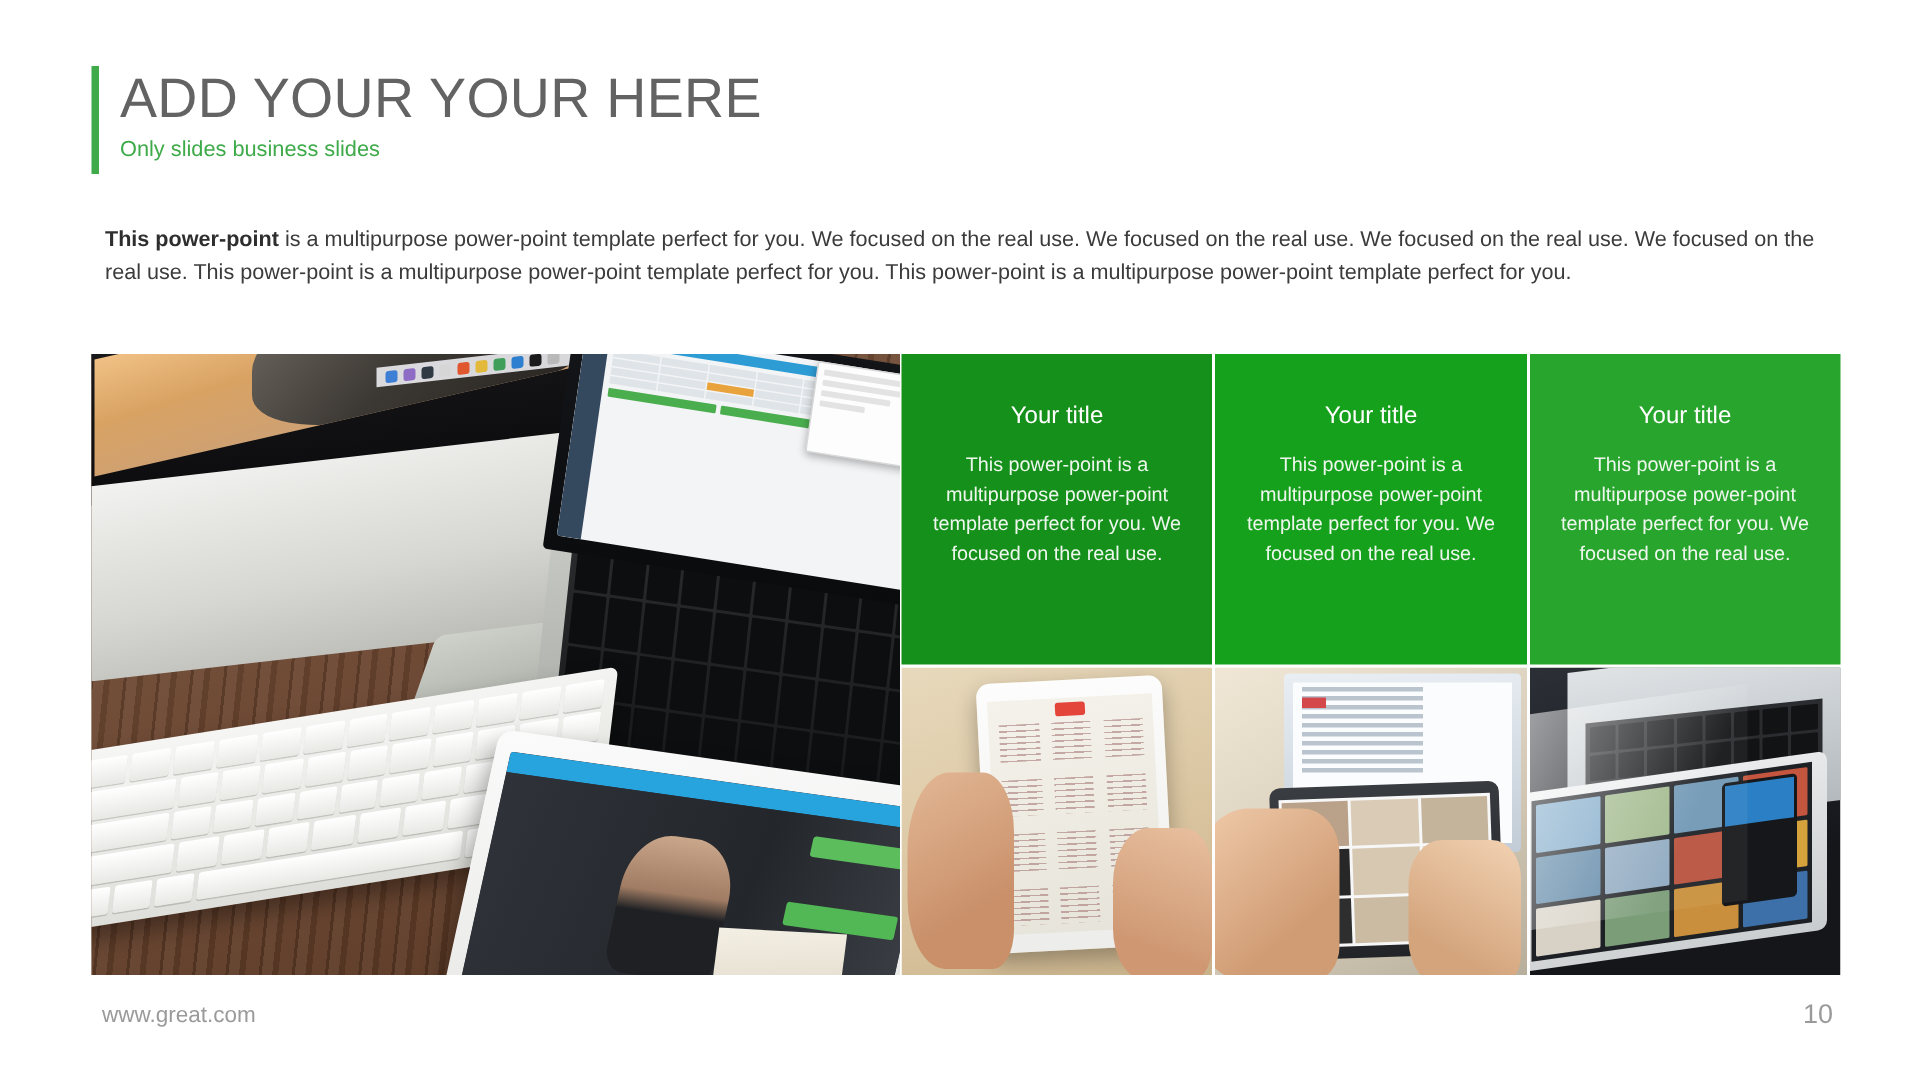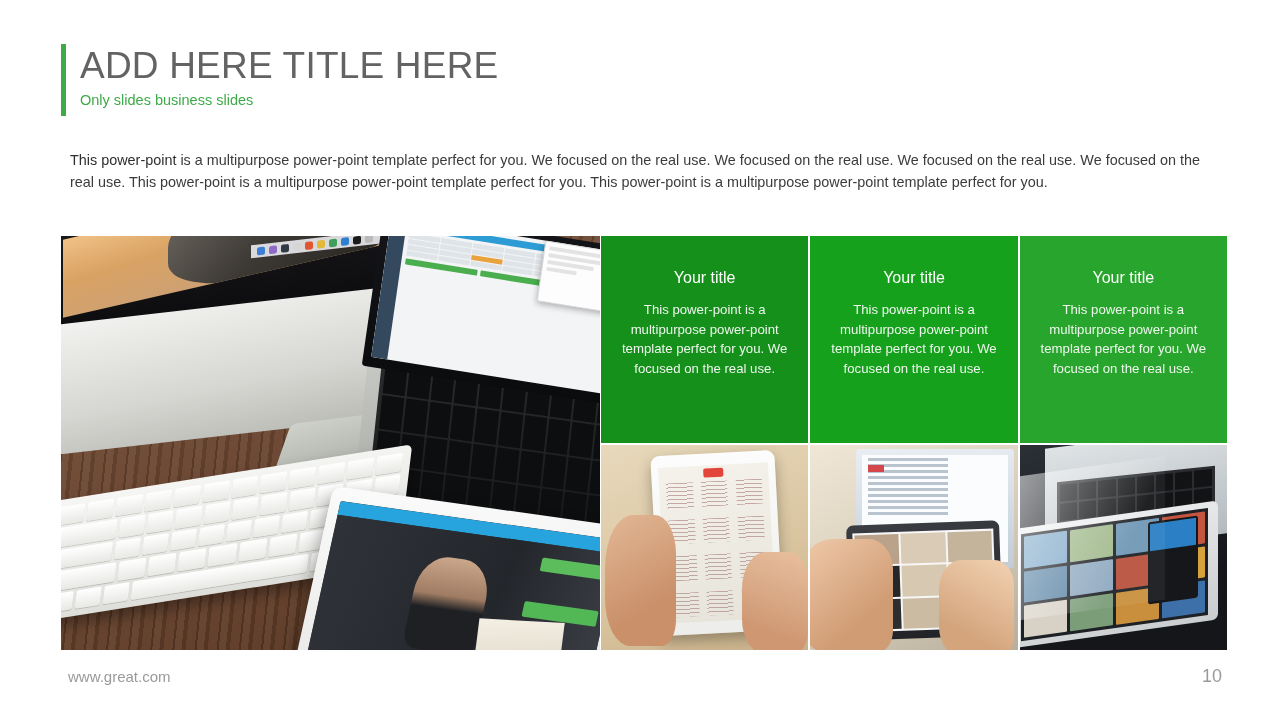--- a/index.html
+++ b/index.html
@@ -50,21 +50,21 @@
   .body-paragraph {
     position: absolute;
     left: 70px;
     top: 150px;
     width: 1140px;
     font-size: 14.4px;
     line-height: 21.5px;
     color: #3b3b3b;
     text-align: left;
   }
-  .body-paragraph .lead { font-weight: normal; color: #2e2e2e; }
+  .body-paragraph .lead { font-weight: bold; color: #2e2e2e; }
 
   
   .content-area {
     position: absolute;
     left: 61px;
     top: 236px;
     width: 1166px;
     height: 414px;
   }
 
@@ -448,21 +448,21 @@
     padding: 2px;
   }
   .t3-phone-top { height: 34%; background:#2b7fc4; }
 </style>
 </head>
 <body>
 
 <div class="header">
   <div class="title-accent-bar"></div>
   <div class="title-block">
-    <div class="slide-title">ADD HERE TITLE HERE</div>
+    <div class="slide-title">ADD YOUR YOUR HERE</div>
     <div class="slide-subtitle">Only slides business slides</div>
   </div>
 </div>
 
 <div class="body-paragraph"><span class="lead">This power-point</span><span> is a multipurpose power-point template perfect for you. We focused on the real use. We focused on the real use. We focused on the real use. We focused on the real use. This power-point is a multipurpose power-point template perfect for you. This power-point is a multipurpose power-point template perfect for you.</span></div>
 
 <div class="content-area">
 
   <div class="photo-main">
     <div class="desk-wood"></div>

